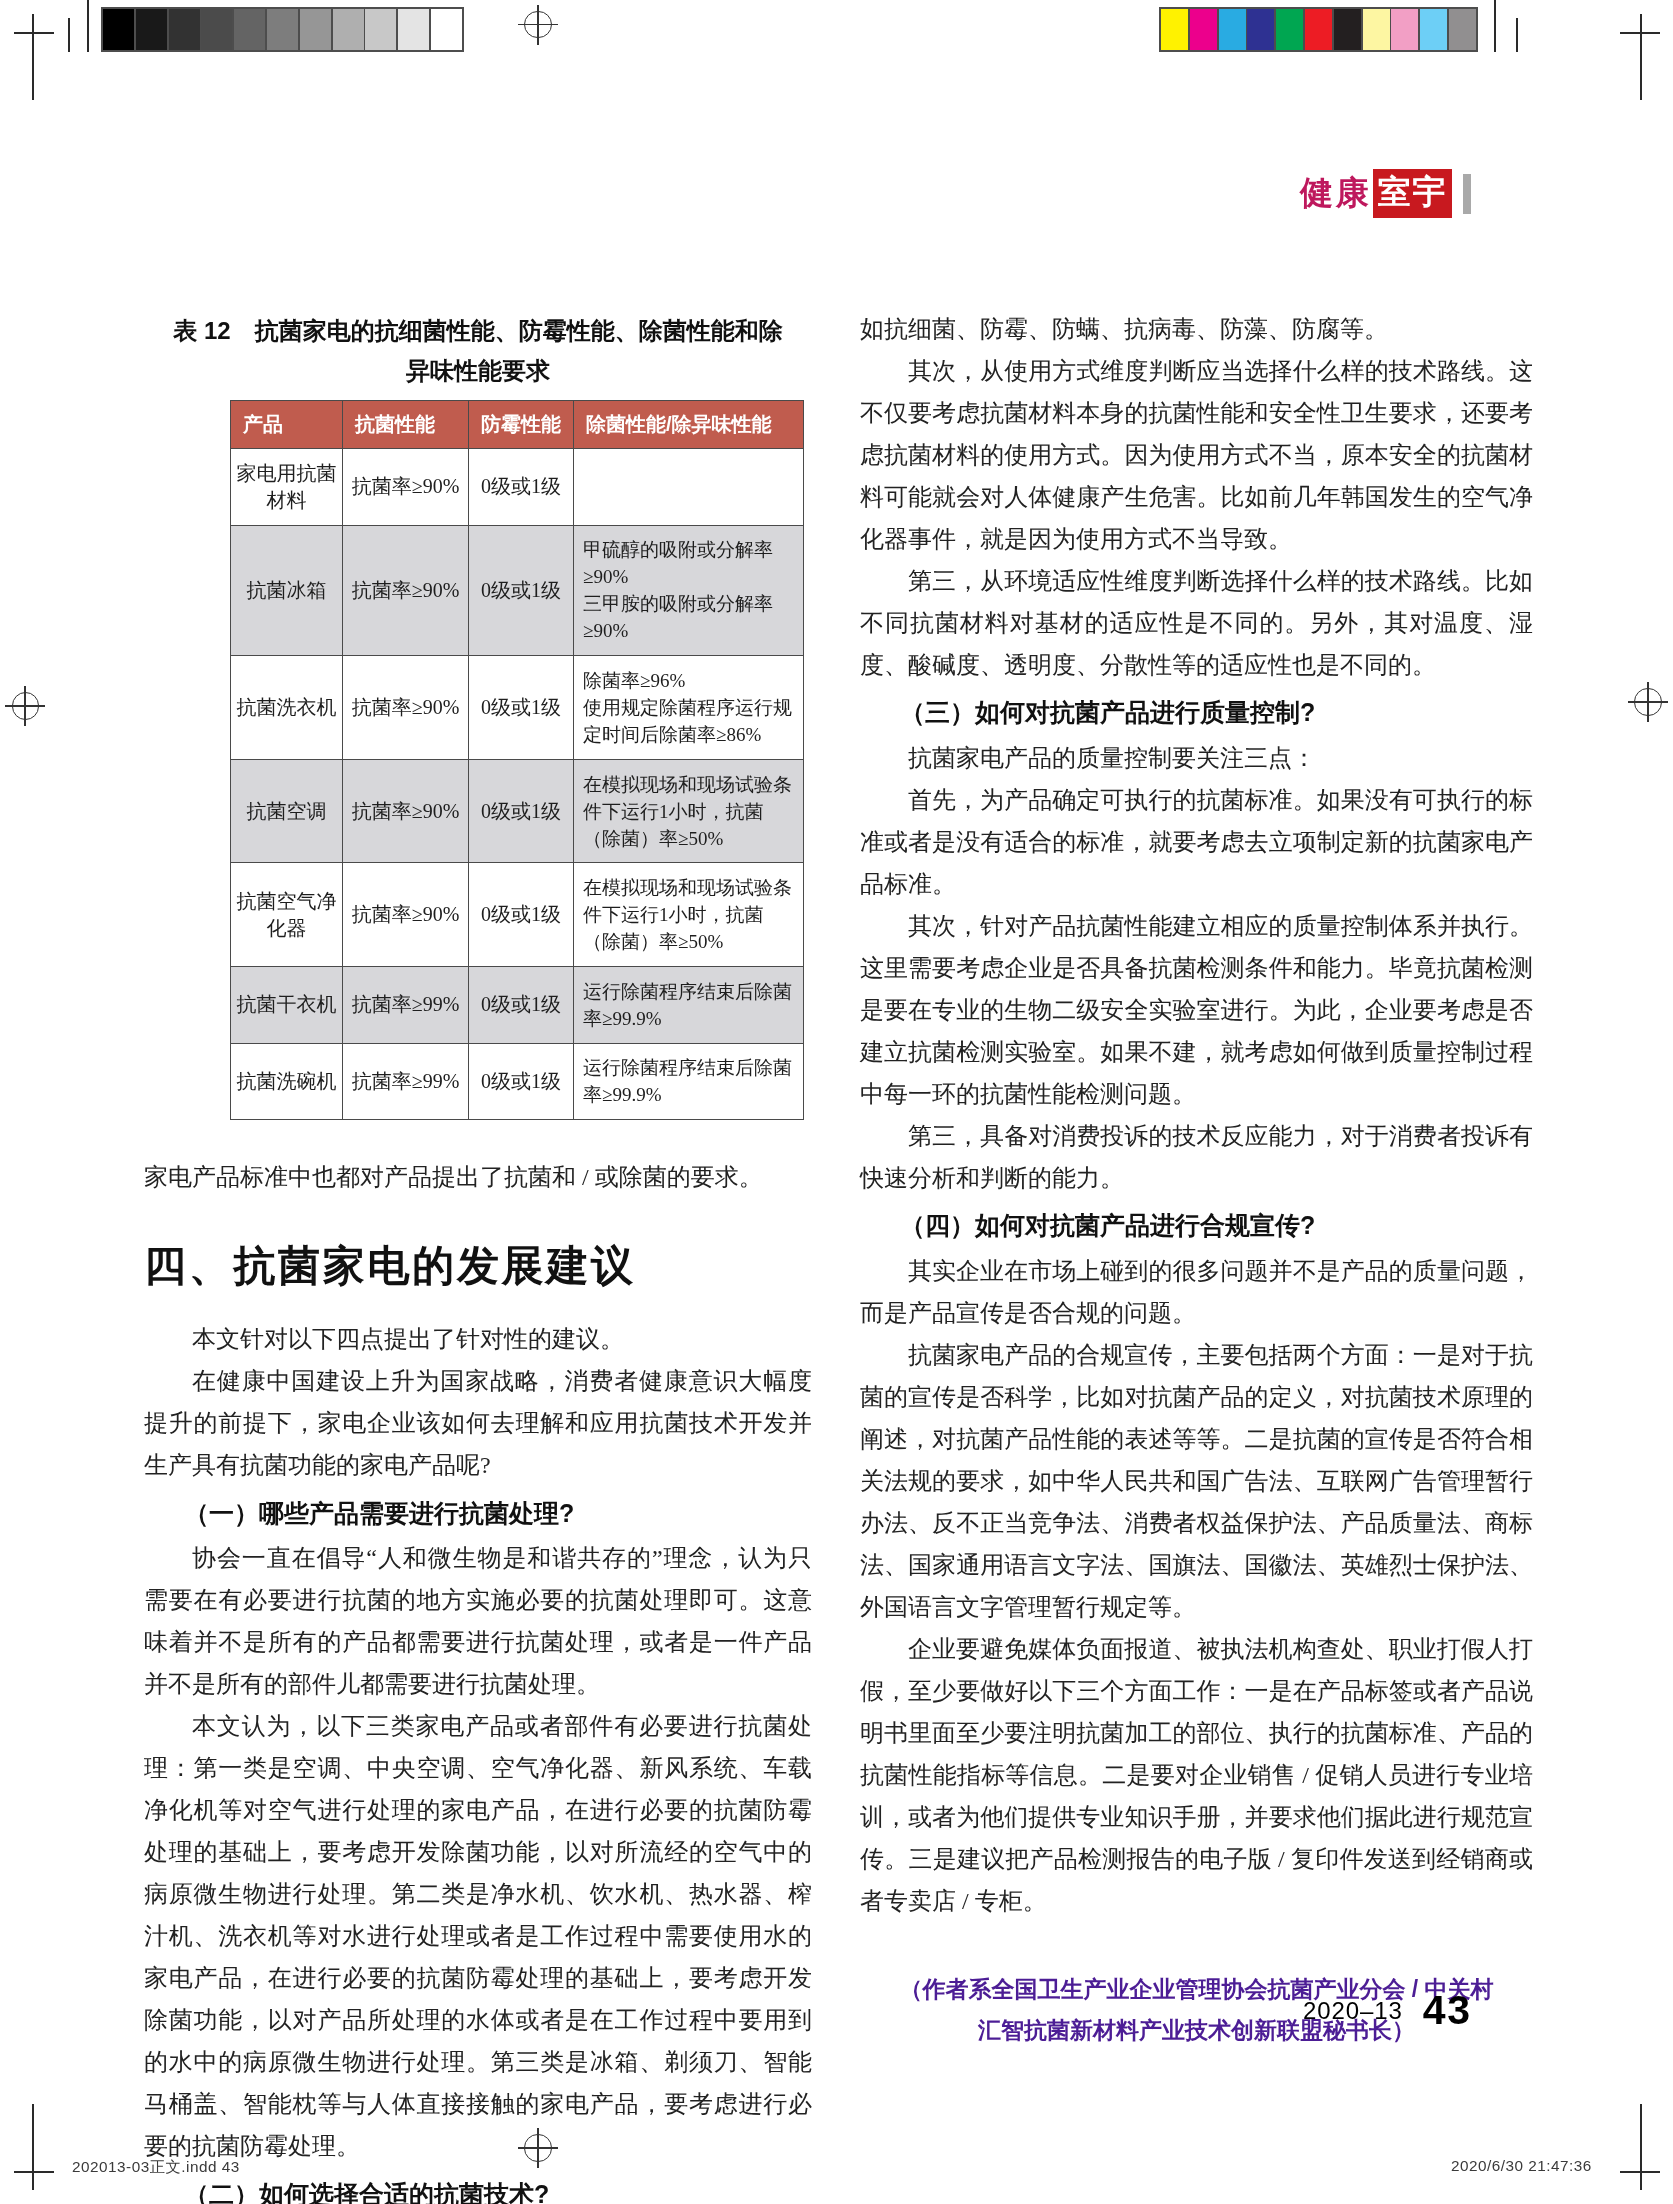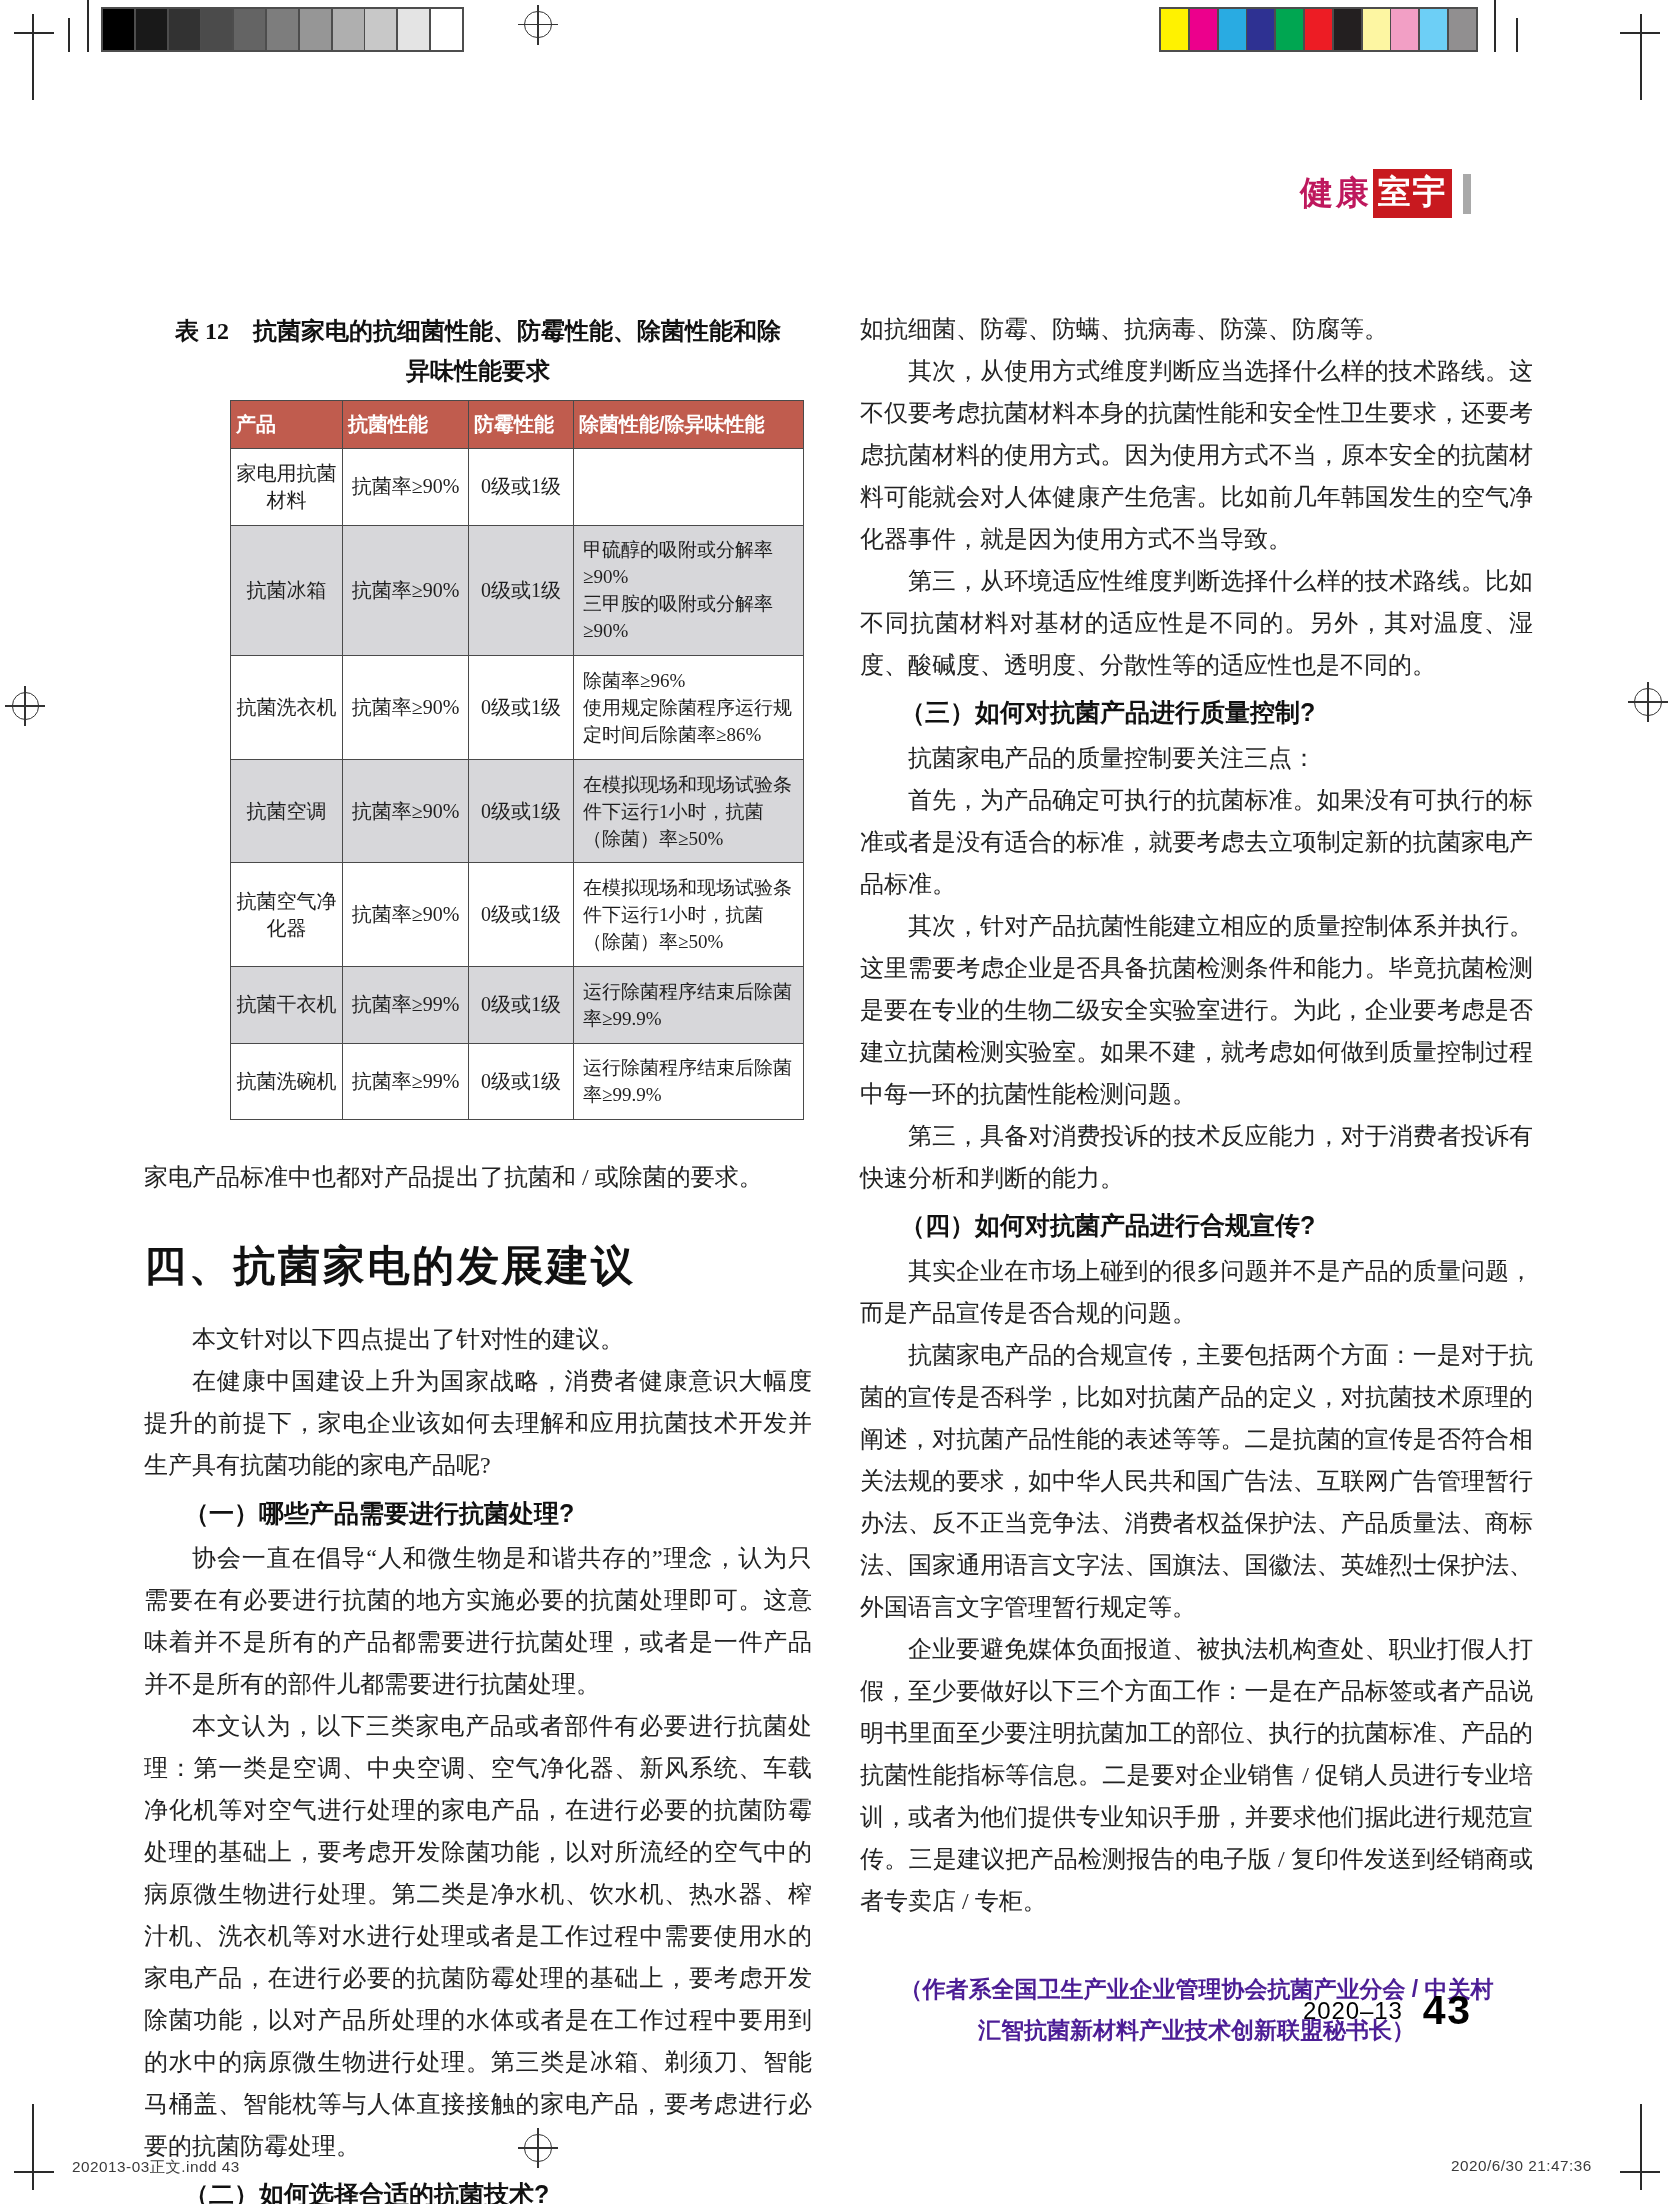--- a/index.html
+++ b/index.html
@@ -29,26 +29,26 @@
   .col{position:absolute;font-size:24px;line-height:42px;text-align:justify;}
   .col-left{left:144px;top:311px;width:668px;}
   .col-right{left:860px;top:308px;width:673px;}
   p{margin:0;text-indent:2em;}
   p.noindent{text-indent:0;}
   .subhead{font-family:"Liberation Sans",sans-serif;font-weight:bold;font-size:25px;
            line-height:42px;margin:5.4px 0 3.6px 0;text-indent:1.6em;text-align:left;color:#111;}
   .section-title{font-family:"Liberation Sans",sans-serif;font-weight:bold;font-size:42px;
                  color:#111;letter-spacing:2.7px;margin:47px 0 31px 0;text-align:left;text-indent:0;}
   
-  .table-caption{font-family:Liberation Serif, serif;font-weight:bold;font-size:24px;
+  .table-caption{font-family:Liberation Sans, sans-serif;font-weight:bold;font-size:24px;
                  line-height:40px;text-align:center;color:#111;margin-bottom:9px;}
   table.req{border-collapse:collapse;margin-left:86px;width:572px;
             font-size:20px;line-height:27px;table-layout:fixed;}
   table.req th{background:#c05c4e;color:#ffffff;font-family:"Liberation Sans",sans-serif;
-               font-weight:bold;font-size:20px;border:0.9px solid #4a4a4a;padding:10px 5px;}
+               font-weight:bold;font-size:20px;border:0.9px solid #4a4a4a;padding:10px 12px;}
   table.req td{border:0.9px solid #4a4a4a;padding:10.8px 5.4px;text-align:center;vertical-align:middle;color:#1e1e1e;}
   table.req td.detail{text-align:left;white-space:pre-line;font-size:19px;padding-left:9px;}
   table.req tr.alt{background:#d7d7da;}
   col.c1{width:112px;} col.c2{width:126px;} col.c3{width:105px;} col.c4{width:230px;}
   .after-table{margin-top:36px;}
   
   .author-note{margin-top:47px;font-family:"Liberation Sans",sans-serif;font-weight:bold;
                font-size:23px;line-height:41px;text-align:center;text-indent:0;color:#4c1d95;}
   .issue-line{position:absolute;left:1303px;top:1987px;display:flex;align-items:center;
               font-family:"Liberation Sans",sans-serif;color:#000000;}

